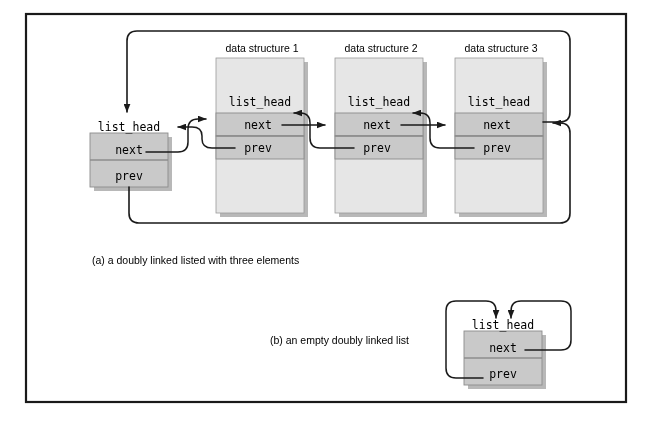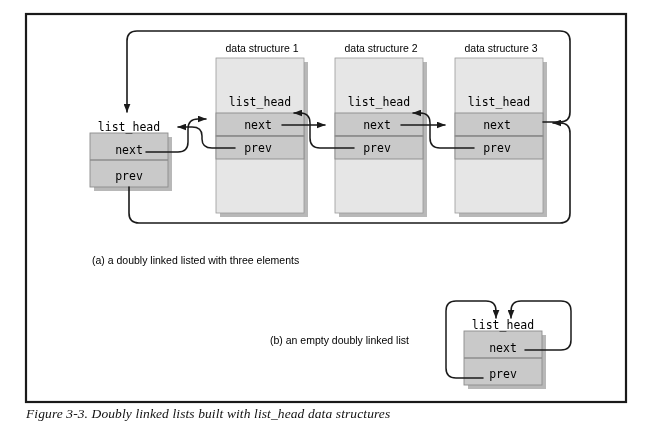--- a/index.html
+++ b/index.html
@@ -187,15 +187,14 @@
     <path class="link" d="M 525 350 L 561 350 Q 571 350 571 340 L 571 311 Q 571 301 561 301
              L 521 301 Q 511 301 511 311 L 511 318" marker-end="url(#arrowhead)"></path>
 
     <path class="link" d="M 483 378 L 456 378 Q 446 378 446 368 L 446 311 Q 446 301 456 301
              L 486 301 Q 496 301 496 311 L 496 318" marker-end="url(#arrowhead)"></path>
 
     <text class="caption-ab" x="270" y="344">(b)  an empty doubly linked list</text>
 
   </svg>
 
-  <div class="figure-caption">Figure 3-3. Doubly linked lists built with list_head data structures</div>
 
 </div>
 
 </body></html>

